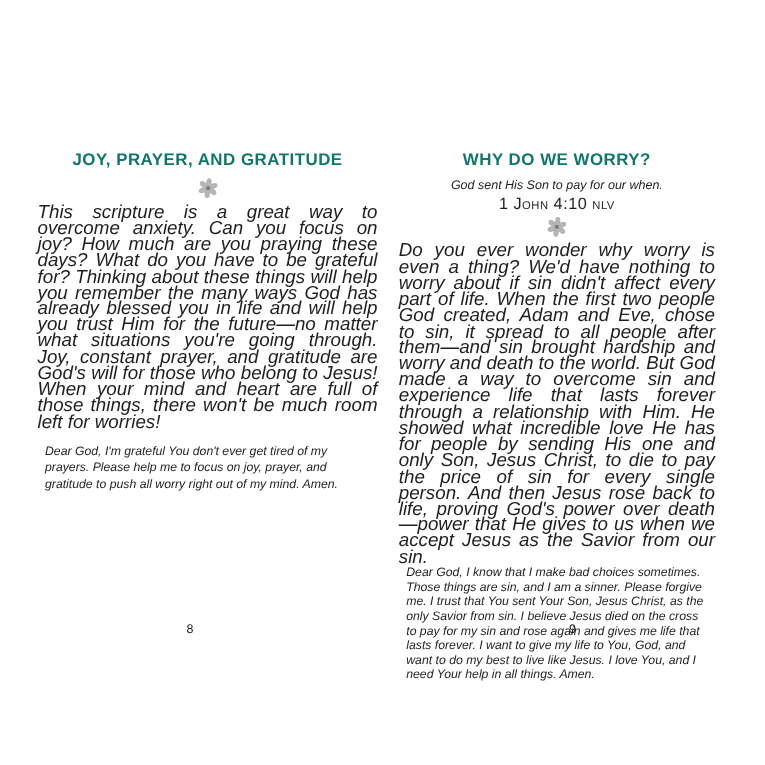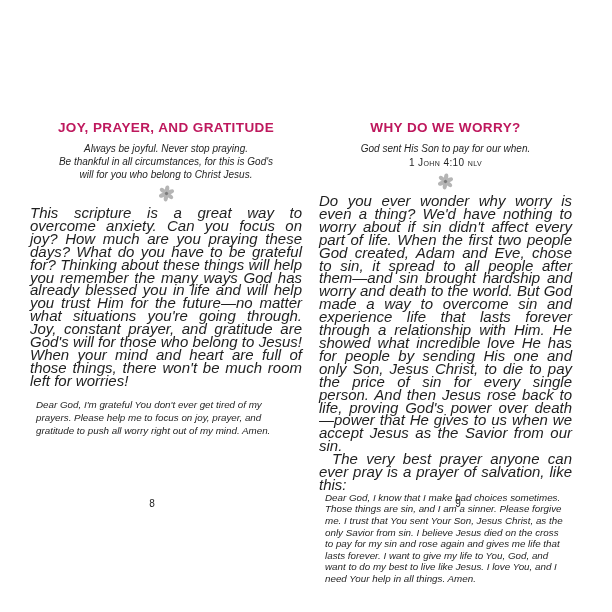--- a/index.html
+++ b/index.html
@@ -19,33 +19,33 @@
   .page-left  { left: 30px;  width: 272px; }
   .page-right { left: 319px; width: 253px; }
 
   .entry-title {
     font-size: 13.5px;
     font-weight: 700;
     letter-spacing: 0.4px;
     text-align: center;
     line-height: 15px;
     margin: 0 0 7px 0;
-    color: #be185d;
+    color: #0f766e;
   }
   .scripture {
     font-style: italic;
     font-size: 10px;
     line-height: 13px;
     text-align: center;
     white-space: pre-line;
     margin: 0 0 1px 0;
   }
   .scripture-ref {
     font-variant: small-caps;
-    font-size: 10px;
+    font-size: 13px;
     letter-spacing: 0.4px;
     text-align: center;
     line-height: 13px;
     margin: 0;
   }
   .ornament-row {
     text-align: center;
     line-height: 0;
     margin: 4px 0 5px 0;
   }
@@ -76,23 +76,20 @@
   .page-number-left  { left: 152px; }
   .page-number-right { left: 458px; }
 </style>
 </head>
 <body>
 
 <div class="canvas">
 
   <div class="page page-left">
     <h1 class="entry-title">JOY, PRAYER, AND GRATITUDE</h1>
-    <div class="scripture">Always be joyful. Never stop praying.
-Be thankful in all circumstances, for this is God's
-will for you who belong to Christ Jesus.</div>
     <div class="ornament-row">
       <span>
         <svg width="17" height="17" viewBox="0 0 20 20" aria-hidden="true">
           <g fill="#b5b5b5">
             <ellipse cx="10" cy="4.6" rx="2.5" ry="4" transform="rotate(8 10 10)"></ellipse>
             <ellipse cx="10" cy="4.6" rx="2.5" ry="4" transform="rotate(68 10 10)"></ellipse>
             <ellipse cx="10" cy="4.6" rx="2.5" ry="4" transform="rotate(128 10 10)"></ellipse>
             <ellipse cx="10" cy="4.6" rx="2.5" ry="4" transform="rotate(188 10 10)"></ellipse>
             <ellipse cx="10" cy="4.6" rx="2.5" ry="4" transform="rotate(248 10 10)"></ellipse>
             <ellipse cx="10" cy="4.6" rx="2.5" ry="4" transform="rotate(308 10 10)"></ellipse>
@@ -118,20 +115,19 @@
             <ellipse cx="10" cy="4.6" rx="2.5" ry="4" transform="rotate(128 10 10)"></ellipse>
             <ellipse cx="10" cy="4.6" rx="2.5" ry="4" transform="rotate(188 10 10)"></ellipse>
             <ellipse cx="10" cy="4.6" rx="2.5" ry="4" transform="rotate(248 10 10)"></ellipse>
             <ellipse cx="10" cy="4.6" rx="2.5" ry="4" transform="rotate(308 10 10)"></ellipse>
           </g>
           <circle cx="10" cy="10" r="2" fill="#7c7c7c"></circle>
         </svg>
       </span>
     </div>
     <p class="body-text">Do you ever wonder why worry is even a thing? We'd have nothing to worry about if sin didn't affect every part of life. When the first two people God created, Adam and Eve, chose to sin, it spread to all people after them—and sin brought hardship and worry and death to the world. But God made a way to overcome sin and experience life that lasts forever through a relationship with Him. He showed what incredible love He has for people by sending His one and only Son, Jesus Christ, to die to pay the price of sin for every single person. And then Jesus rose back to life, proving God's power over death—power that He gives to us when we accept Jesus as the Savior from our sin.</p>
-    <p class="body-text indented">The very best prayer anyone can ever pray is a prayer of salvation, like this:</p>
     <p class="prayer">Dear God, I know that I make bad choices sometimes. Those things are sin, and I am a sinner. Please forgive me. I trust that You sent Your Son, Jesus Christ, as the only Savior from sin. I believe Jesus died on the cross to pay for my sin and rose again and gives me life that lasts forever. I want to give my life to You, God, and want to do my best to live like Jesus. I love You, and I need Your help in all things. Amen.</p>
   </div>
 
   <div class="page-number page-number-left">8</div>
   <div class="page-number page-number-right">9</div>
 
 </div>
 
 </body></html>

